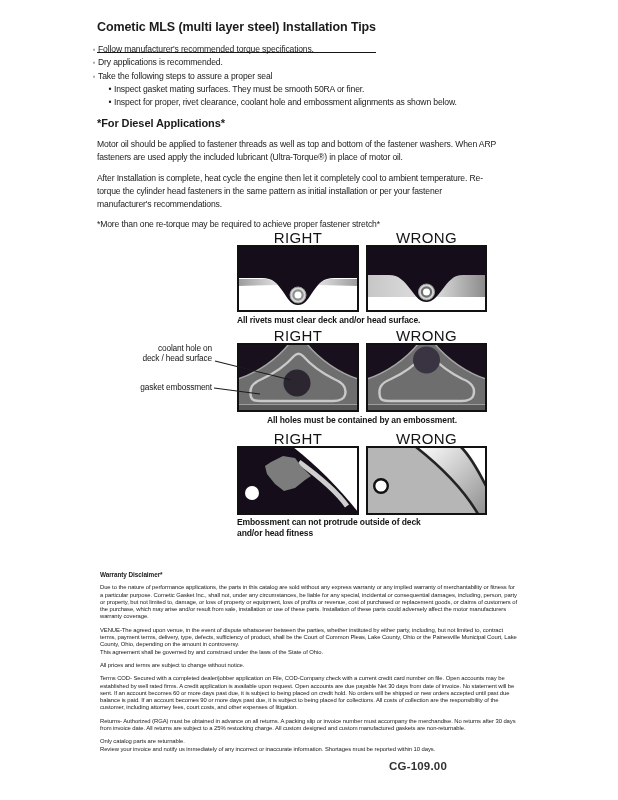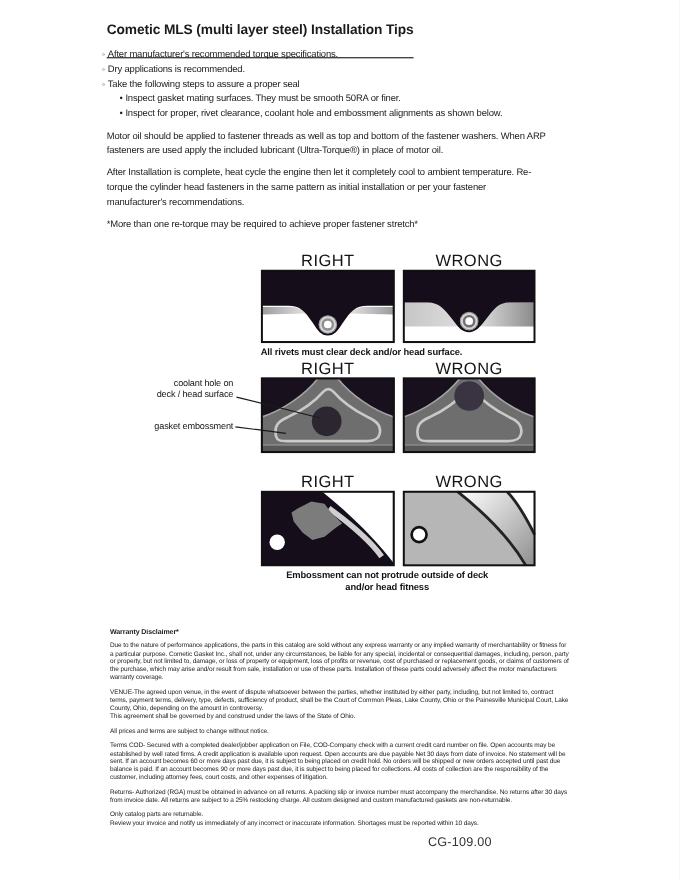--- a/index.html
+++ b/index.html
@@ -30,55 +30,56 @@
   .dg-caption{font-size:8.5px;font-weight:bold;letter-spacing:-0.1px;line-height:10.5px;color:#141414;}
   .dg-label{font-size:8.3px;line-height:9.6px;text-align:right;letter-spacing:-0.15px;color:#161616;}
   svg{display:block;}
   .leader-overlay{left:0;top:0;pointer-events:none;}
   
   .warranty{left:100px;top:571px;width:419px;font-size:5.9px;line-height:7.3px;letter-spacing:-0.08px;color:#222;}
   .warranty .w-head{font-size:6.4px;font-weight:bold;margin:0 0 6px 0;}
   .warranty p{margin:0 0 6px 0;}
   .warranty p.tight{margin:0;}
   
-  .page-code{left:389px;top:760px;font-size:11.5px;color:#323232;letter-spacing:0.2px;}
+  .page-code{left:389px;top:760px;font-size:11.5px;color:#323232;letter-spacing:0.2px;font-weight:bold;}
 </style>
 </head>
 <body>
 
 <div class="page">
 
   <div class="abs doc-title">
     <span>Cometic MLS (multi layer steel) Installation Tips</span>
   </div>
 
   <div class="abs tips">
     <div class="tip-row">
       <span class="tip-marker">◦</span>
-      <span>After manufacturer's recommended torque specifications.</span>
+      <span>Follow manufacturer's recommended torque specifications.</span>
     </div>
     <div class="tip-row">
       <span class="tip-marker">◦</span>
       <span>Dry applications is recommended.</span>
     </div>
     <div class="tip-row">
       <span class="tip-marker">◦</span>
       <span>Take the following steps to assure a proper seal</span>
     </div>
     <div class="tip-row tip-sub">
       <span class="tip-marker">•</span>
       <span>Inspect gasket mating surfaces.  They must be smooth 50RA or finer.</span>
     </div>
     <div class="tip-row tip-sub">
       <span class="tip-marker">•</span>
       <span>Inspect for proper, rivet clearance, coolant hole and embossment alignments as shown below.</span>
     </div>
   </div>
 
   <div class="abs diesel">
+    <h2>*For Diesel Applications*</h2>
     <p>Motor oil should be applied to fastener threads as well as top and bottom of the fastener washers. When ARP fasteners are used apply the included lubricant (Ultra-Torque®) in place of motor oil.</p>
     <p>After Installation is complete, heat cycle the engine then let it completely cool to ambient temperature. Re-torque the cylinder head fasteners in the same pattern as initial installation or per your fastener manufacturer's recommendations.</p>
     <p class="note">*More than one re-torque may be required to achieve proper fastener stretch*</p>
   </div>
 
   <div class="abs dg-head" style="left:237px;top:229px;width:122px;">RIGHT</div>
   <div class="abs dg-head" style="left:366px;top:229px;width:121px;">WRONG</div>
 
   <svg class="abs" style="left:237px;top:245px;" width="122" height="67" viewBox="0 0 122 67">
     <defs>
@@ -152,20 +153,21 @@
     <div>coolant hole on</div>
     <div>deck / head surface</div>
   </div>
   <div class="abs dg-label" style="left:95px;top:383px;width:117px;">gasket embossment</div>
 
   <svg class="abs leader-overlay" width="618" height="800" viewBox="0 0 618 800">
     <line x1="215" y1="361" x2="291" y2="380" stroke="#1b1b1b" stroke-width="1.1"></line>
     <line x1="214" y1="388" x2="260" y2="394" stroke="#1b1b1b" stroke-width="1.1"></line>
   </svg>
 
+  <div class="abs dg-caption" style="left:237px;top:415px;width:250px;text-align:center;">All holes must be contained by an embossment.</div>
 
   <div class="abs dg-head" style="left:237px;top:430px;width:122px;">RIGHT</div>
   <div class="abs dg-head" style="left:366px;top:430px;width:121px;">WRONG</div>
 
   <svg class="abs" style="left:237px;top:446px;" width="122" height="69" viewBox="0 0 122 69">
     <rect x="0" y="0" width="122" height="69" fill="#ffffff"></rect>
     <path d="M1,1 H56 C80,20 104,44 121,66 L121,68 H1 Z" fill="#150d19"></path>
     <path d="M62,16 C84,32 100,46 110,60" fill="none" stroke="#cfcfcf" stroke-width="5"></path>
     <path d="M34,16 L46,10 L58,12 L64,20 L74,30 L68,34 L58,42 L47,45 L38,38 L30,28 L28,20 Z" fill="#7c7c7c"></path>
     <circle cx="15" cy="47" r="7" fill="#ffffff"></circle>
@@ -181,21 +183,21 @@
     </defs>
     <rect x="0" y="0" width="121" height="69" fill="#b6b6b6"></rect>
     <path d="M95,1 H120 V40 C112,24 104,10 95,1 Z" fill="#ffffff"></path>
     <path d="M50,1 H95 C104,10 112,24 120,40 L120,68 H112 C98,44 74,20 50,1 Z" fill="url(#band)"></path>
     <path d="M50,1 C74,20 98,44 112,68" fill="none" stroke="#232323" stroke-width="2.6"></path>
     <path d="M95,1 C104,10 112,24 120,40" fill="none" stroke="#232323" stroke-width="2.6"></path>
     <circle cx="15" cy="40" r="6.8" fill="#ffffff" stroke="#111111" stroke-width="2.4"></circle>
     <rect x="1" y="1" width="119" height="67" fill="none" stroke="#111111" stroke-width="2"></rect>
   </svg>
 
-  <div class="abs dg-caption" style="left:237px;top:517px;width:230px;text-align:center;">
+  <div class="abs dg-caption" style="left:237px;top:517px;width:230px;">
     <div>Embossment can not protrude outside of deck</div>
     <div>and/or head fitness</div>
   </div>
 
   <div class="abs warranty">
     <p class="w-head">Warranty Disclaimer*</p>
     <p>Due to the nature of performance applications, the parts in this catalog are sold without any express warranty or any implied warranty of merchantability or fitness for a particular purpose.  Cometic Gasket Inc., shall not, under any circumstances, be liable for any special, incidental or consequential damages, including, person, party or property, but not limited to, damage, or loss of property or equipment, loss of profits or revenue, cost of purchased or replacement goods, or claims of customers of the purchase, which may arise and/or result from sale, installation or use of these parts.  Installation of these parts could adversely affect the motor manufacturers warranty coverage.</p>
     <p class="tight">VENUE-The agreed upon venue, in the event of dispute whatsoever between the parties, whether instituted by either party, including, but not limited to, contract terms, payment terms, delivery, type, defects, sufficiency of product, shall be the Court of Common Pleas, Lake County, Ohio or the Painesville Municipal Court, Lake County, Ohio, depending on the amount in controversy.</p>
     <p>This agreement shall be governed by and construed under the laws of the State of Ohio.</p>
     <p>All prices and terms are subject to change without notice.</p>

